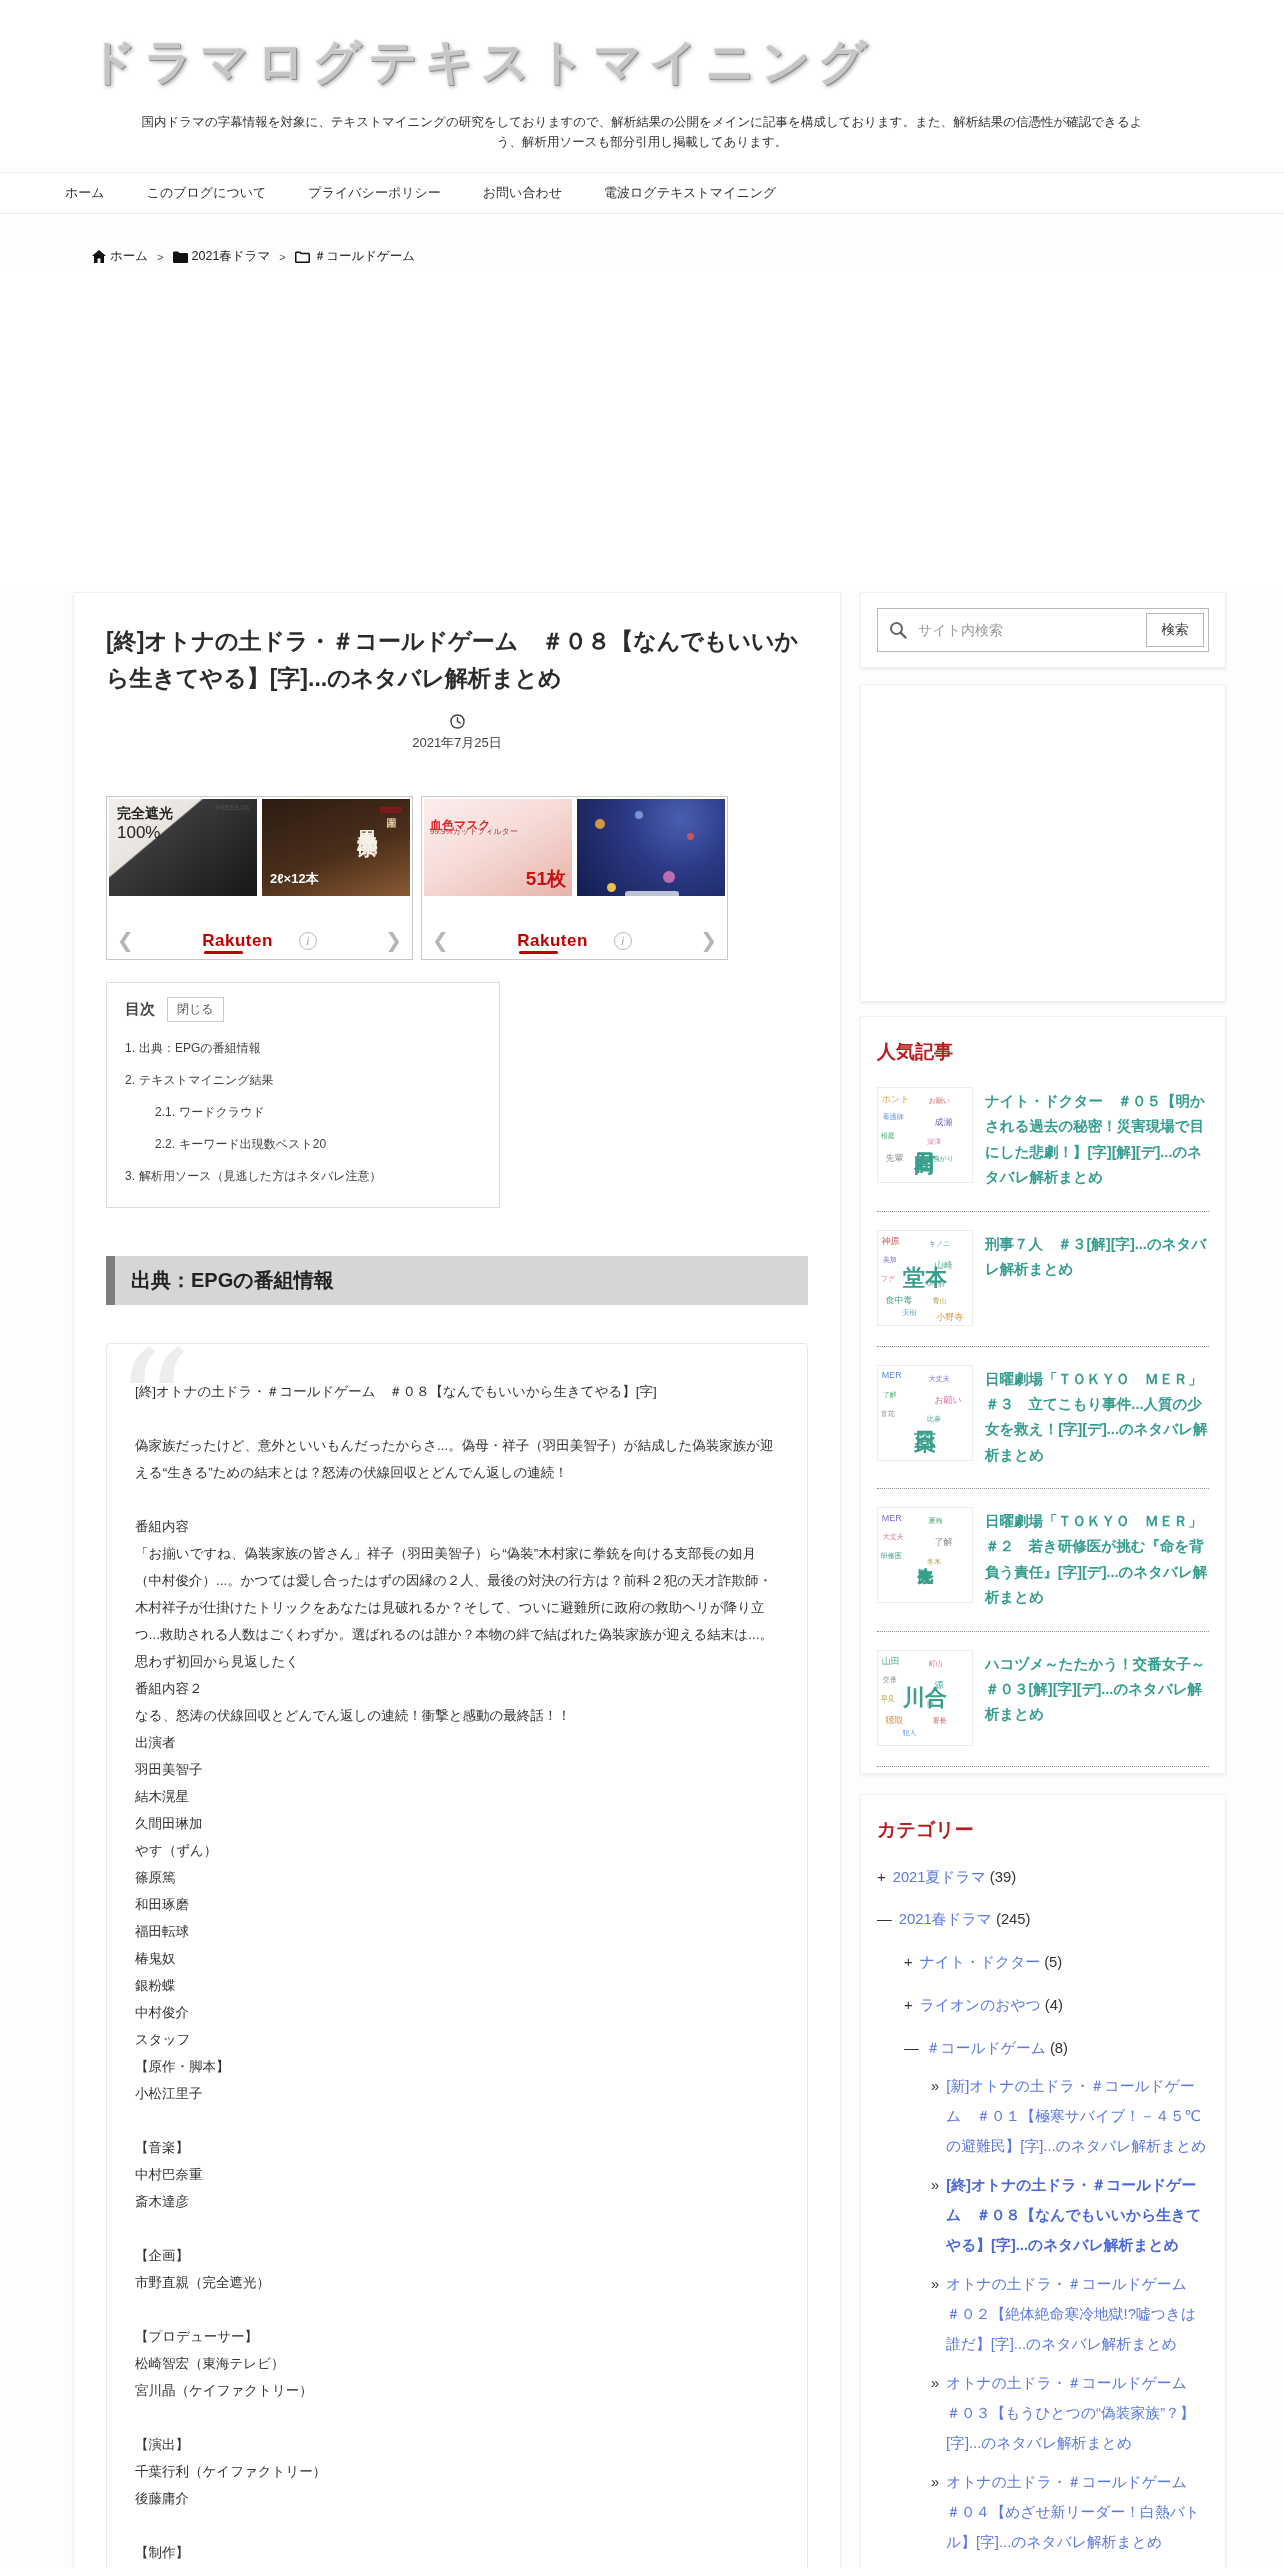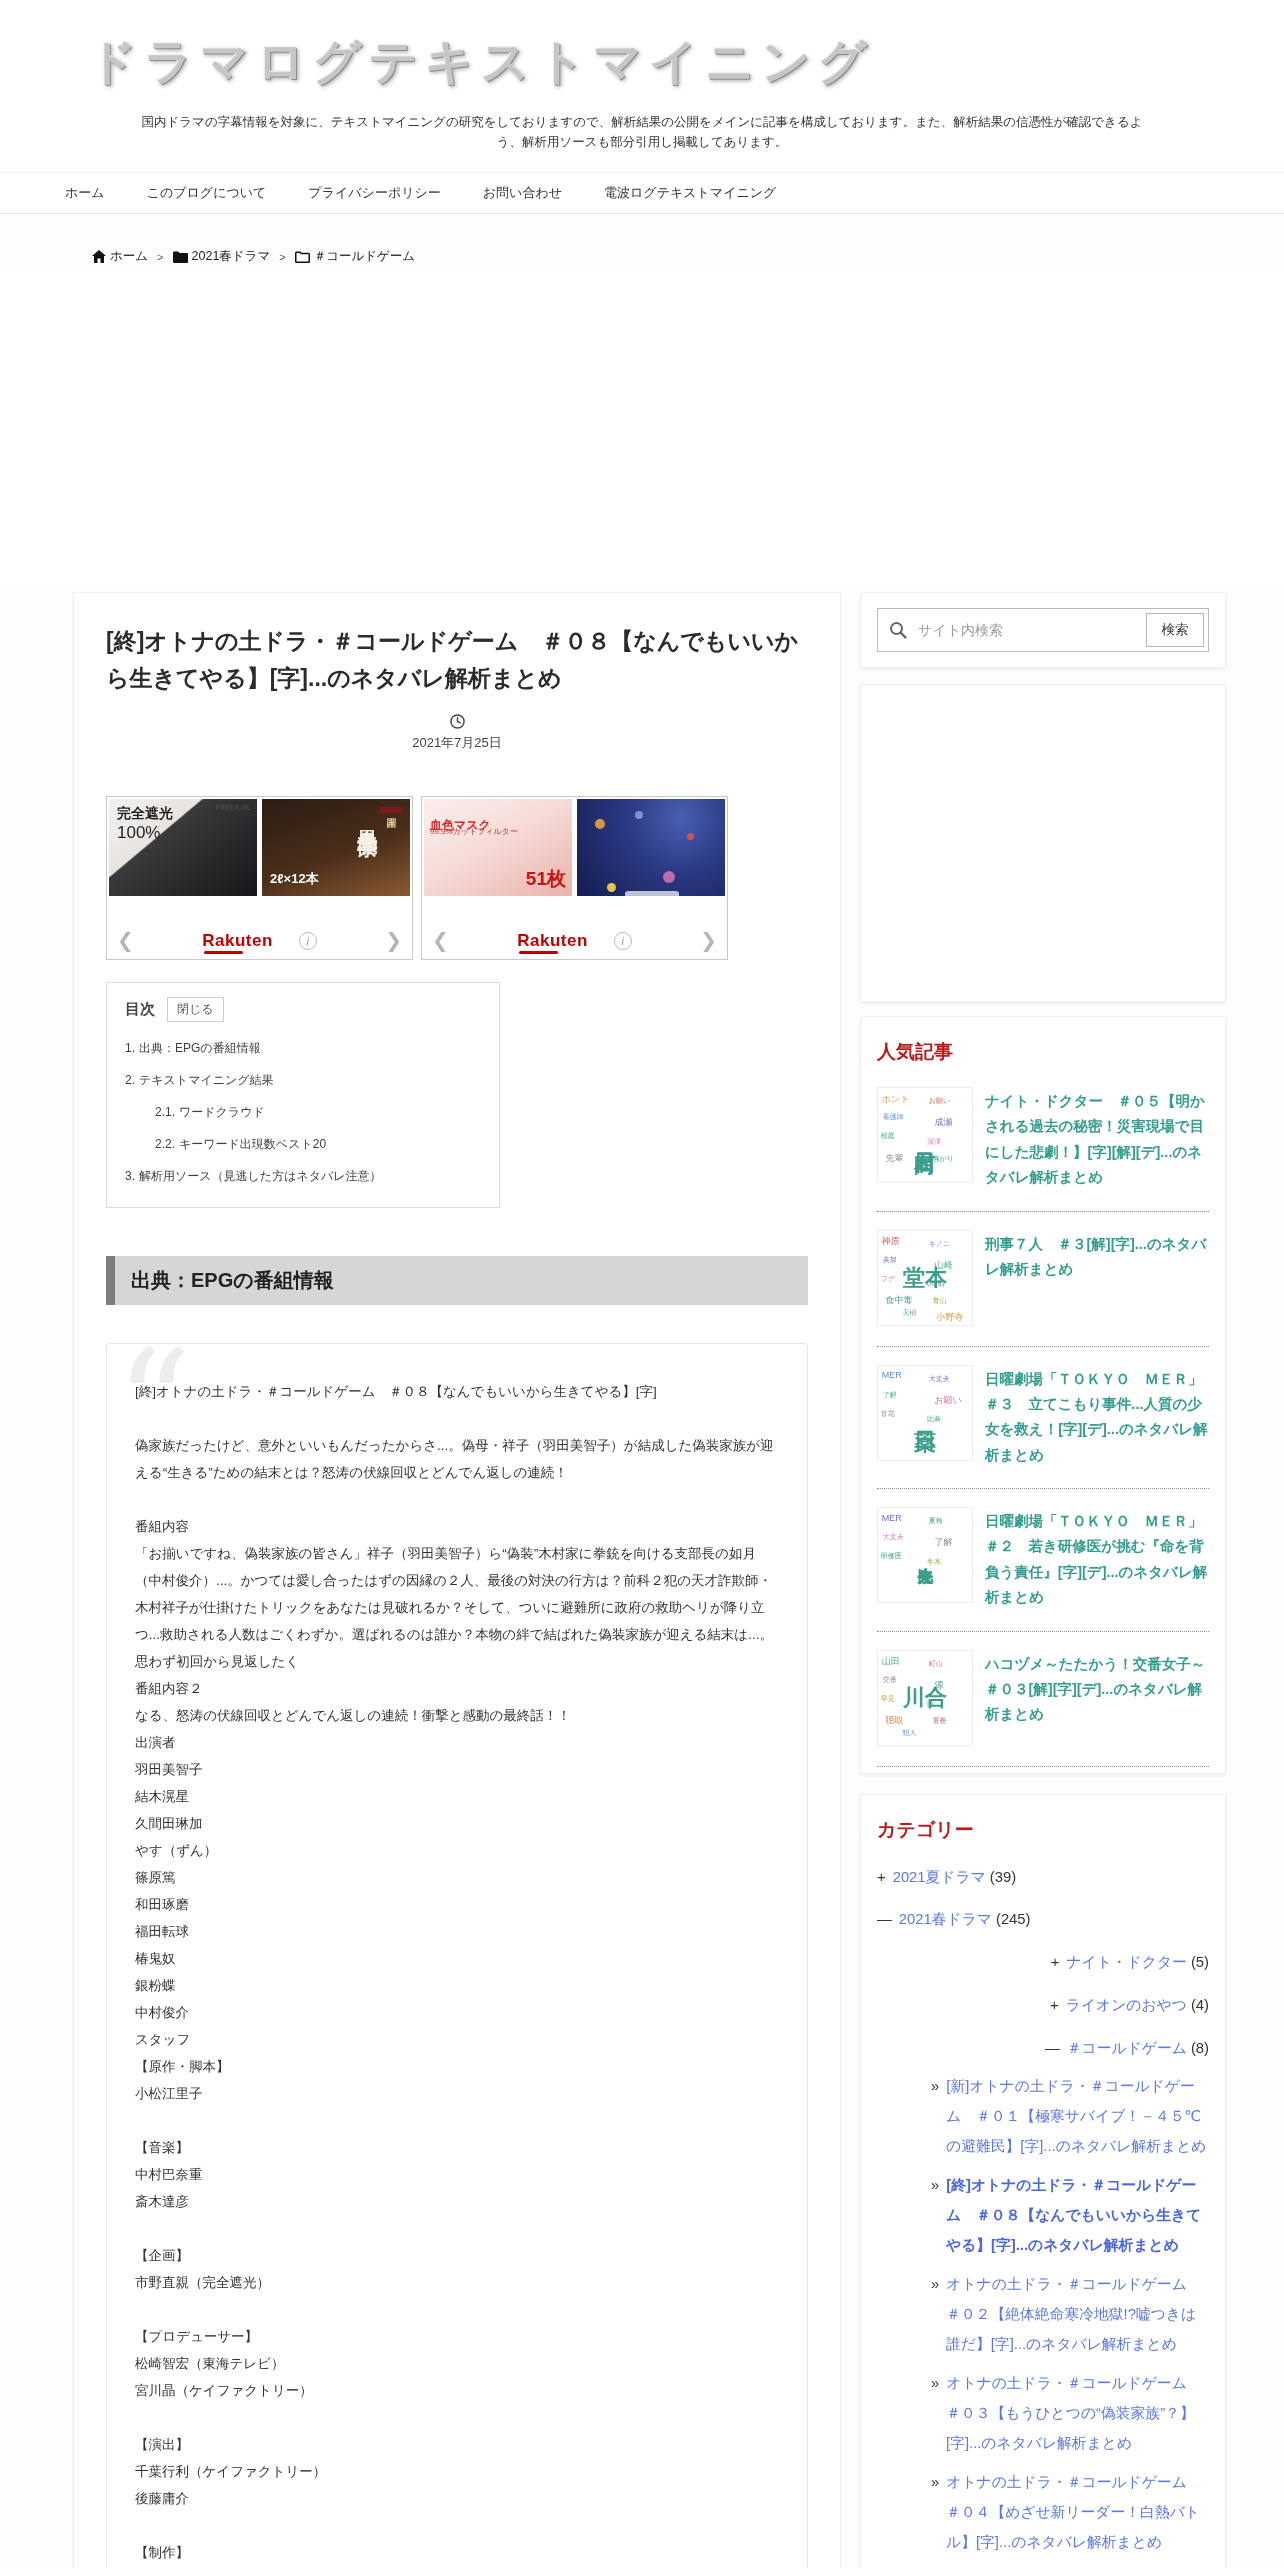--- a/index.html
+++ b/index.html
@@ -114,21 +114,21 @@
   .pop-item:last-child { border-bottom:1px dotted #8f8f8f; }
   .pop-link { font-size:14.5px; font-weight:bold; color:#359d90; line-height:1.75; padding-top:2px; }
   .cloud { position:relative; width:96px; height:96px; border:1px solid #ececec; flex:0 0 96px; overflow:hidden; background:#fff; }
   .cloud-main { position:absolute; left:50%; top:50%; transform:translate(-50%,-50%); font-weight:bold; color:#3a9e8c; z-index:2; white-space:nowrap; }
   .cloud-main.v { writing-mode:vertical-rl; }
   .cloud-w { position:absolute; font-size:8px; white-space:nowrap; z-index:1; }
 
   .category-card { margin-top:20px; padding:22px 16px 30px; }
   .cat-list { list-style:none; margin-top:20px; }
   .cat-item { font-size:14.8px; line-height:1.95; margin-top:14px; color:#333; }
-  .cat-item.lv1 { margin-left:27px;text-align:right; }
+  .cat-item.lv1 { margin-left:27px; }
   .cat-item.lv2 { margin-left:54px; padding-left:15px; text-indent:-15px; margin-top:8px; line-height:2.05; }
   .cat-prefix { color:#333; margin-right:7px; }
   .cat-link { color:#5a77e3; }
   .cat-item.current .cat-link { font-weight:bold; color:#4a67dd; }
   .cat-count { color:#333; margin-left:4px; }
 </style>
 </head>
 <body>
 
 <header class="site-header">

